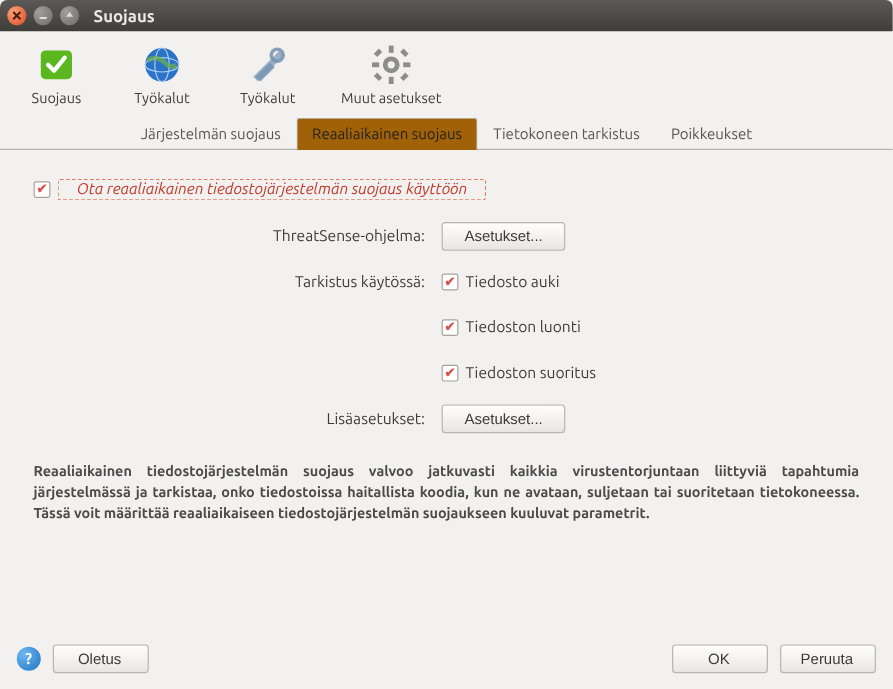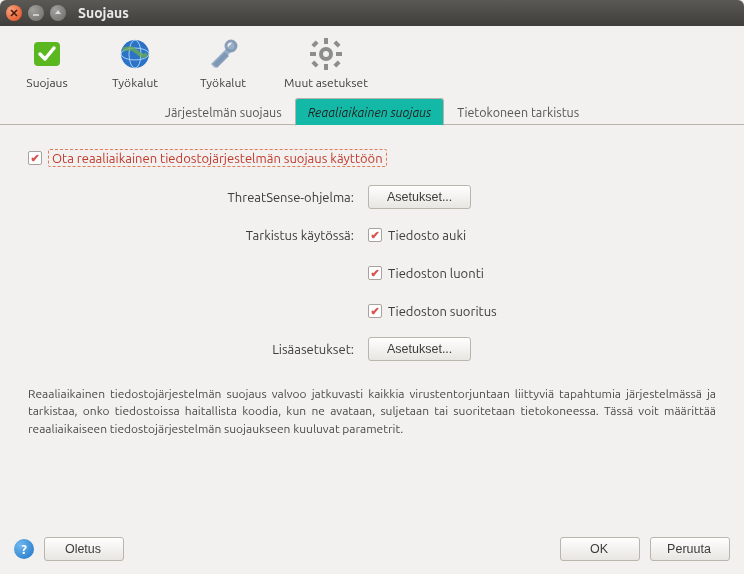--- a/index.html
+++ b/index.html
@@ -13,34 +13,34 @@
 
 .toolbar { display: flex; align-items: flex-start; gap: 18px; padding: 10px 12px 6px 12px; }
 .tool { display: flex; flex-direction: column; align-items: center; width: 70px; cursor: pointer; }
 .tool .ticon { width: 36px; height: 36px; display: flex; align-items: center; justify-content: center; }
 .tool .tlabel { margin-top: 4px; font-size: 12px; text-align: center; color: #3c3c3c; }
 .tool.wide { width: 100px; }
 
 .tabbar { display: flex; align-items: flex-end; padding: 0 12px; height: 30px; position: relative; justify-content: center; }
 .tabbar::after { content: ""; position: absolute; left: 0; right: 0; bottom: 0; height: 1px; background: #b8b4ab; }
 .tab { padding: 6px 12px; font-size: 12.5px; color: #555; border: 1px solid transparent; border-bottom: none; border-top-left-radius: 3px; border-top-right-radius: 3px; position: relative; z-index: 1; cursor: pointer; }
-.tab.active { background: #14b8a6; color: #222; border-color: #b8b4ab; border-bottom: 1px solid #f2f1f0; margin-bottom: -1px; font-style: italic; }
+.tab.active { background: #a16207; color: #222; border-color: #b8b4ab; border-bottom: 1px solid #f2f1f0; margin-bottom: -1px; }
 
 .panel { padding: 24px 28px 10px 28px; }
 .row { display: flex; align-items: center; margin-bottom: 10px; min-height: 28px; }
 .rlbl { width: 340px; text-align: right; padding-right: 14px; font-size: 13px; }
 .rctl { flex: 1; display: flex; align-items: center; }
 .chk { display: flex; align-items: center; gap: 6px; cursor: pointer; }
 .chkbox { width: 14px; height: 14px; border: 1px solid #a7a39a; border-radius: 2px; background: #fff; display: flex; align-items: center; justify-content: center; font-size: 11px; color: #d9534f; font-weight: bold; line-height: 1; }
 .btn { background: linear-gradient(to bottom, #fefefd, #e8e6e2); border: 1px solid #bab6ad; border-radius: 3px; padding: 4px 18px; font-size: 12.5px; color: #3c3c3c; cursor: pointer; }
 
 .main-chk-wrap { margin-bottom: 16px; display: flex; align-items: center; gap: 6px; }
-.main-chk-label { color: #c0392b; border: 1px dashed #e07b5a; padding: 1px 3px; border-radius: 2px; }
+.main-chk-label { color: #c0392b; border: 1px dashed #e07b5a; padding: 1px 15px; border-radius: 2px; font-style: italic; }
 
-.desc { margin-top: 22px; font-size: 12px; color: #4a4a4a; line-height: 1.45; text-align: justify; }
+.desc { margin-top: 22px; font-size: 12px; color: #4a4a4a; line-height: 1.45; text-align: justify; font-weight: bold; }
 
 .footer { position: absolute; left: 0; right: 0; bottom: 0; height: 50px; display: flex; align-items: center; padding: 0 14px; gap: 10px; }
 .help-icon { width: 20px; height: 20px; border-radius: 50%; background: radial-gradient(circle at 30% 30%, #6fb7ef, #1d74c4); color: #fff; display: flex; align-items: center; justify-content: center; font-size: 13px; font-weight: bold; cursor: pointer; }
 .footer .spacer { flex: 1; }
 .footer .btn { min-width: 80px; padding-left: 16px; }
 svg { display: block; }
 </style>
 </head>
 <body>
 
@@ -114,20 +114,21 @@
         </svg>
     </div>
     <div class="tlabel">Muut asetukset</div>
   </div>
 </div>
 
 <div class="tabbar">
   <div class="tab">Järjestelmän suojaus</div>
   <div class="tab active">Reaaliaikainen suojaus</div>
   <div class="tab">Tietokoneen tarkistus</div>
+  <div class="tab">Poikkeukset</div>
 </div>
 
 <div class="panel">
 
   <div class="main-chk-wrap chk">
     <div class="chkbox">✔</div>
     <span class="main-chk-label">Ota reaaliaikainen tiedostojärjestelmän suojaus käyttöön</span>
   </div>
 
   <div class="row">

